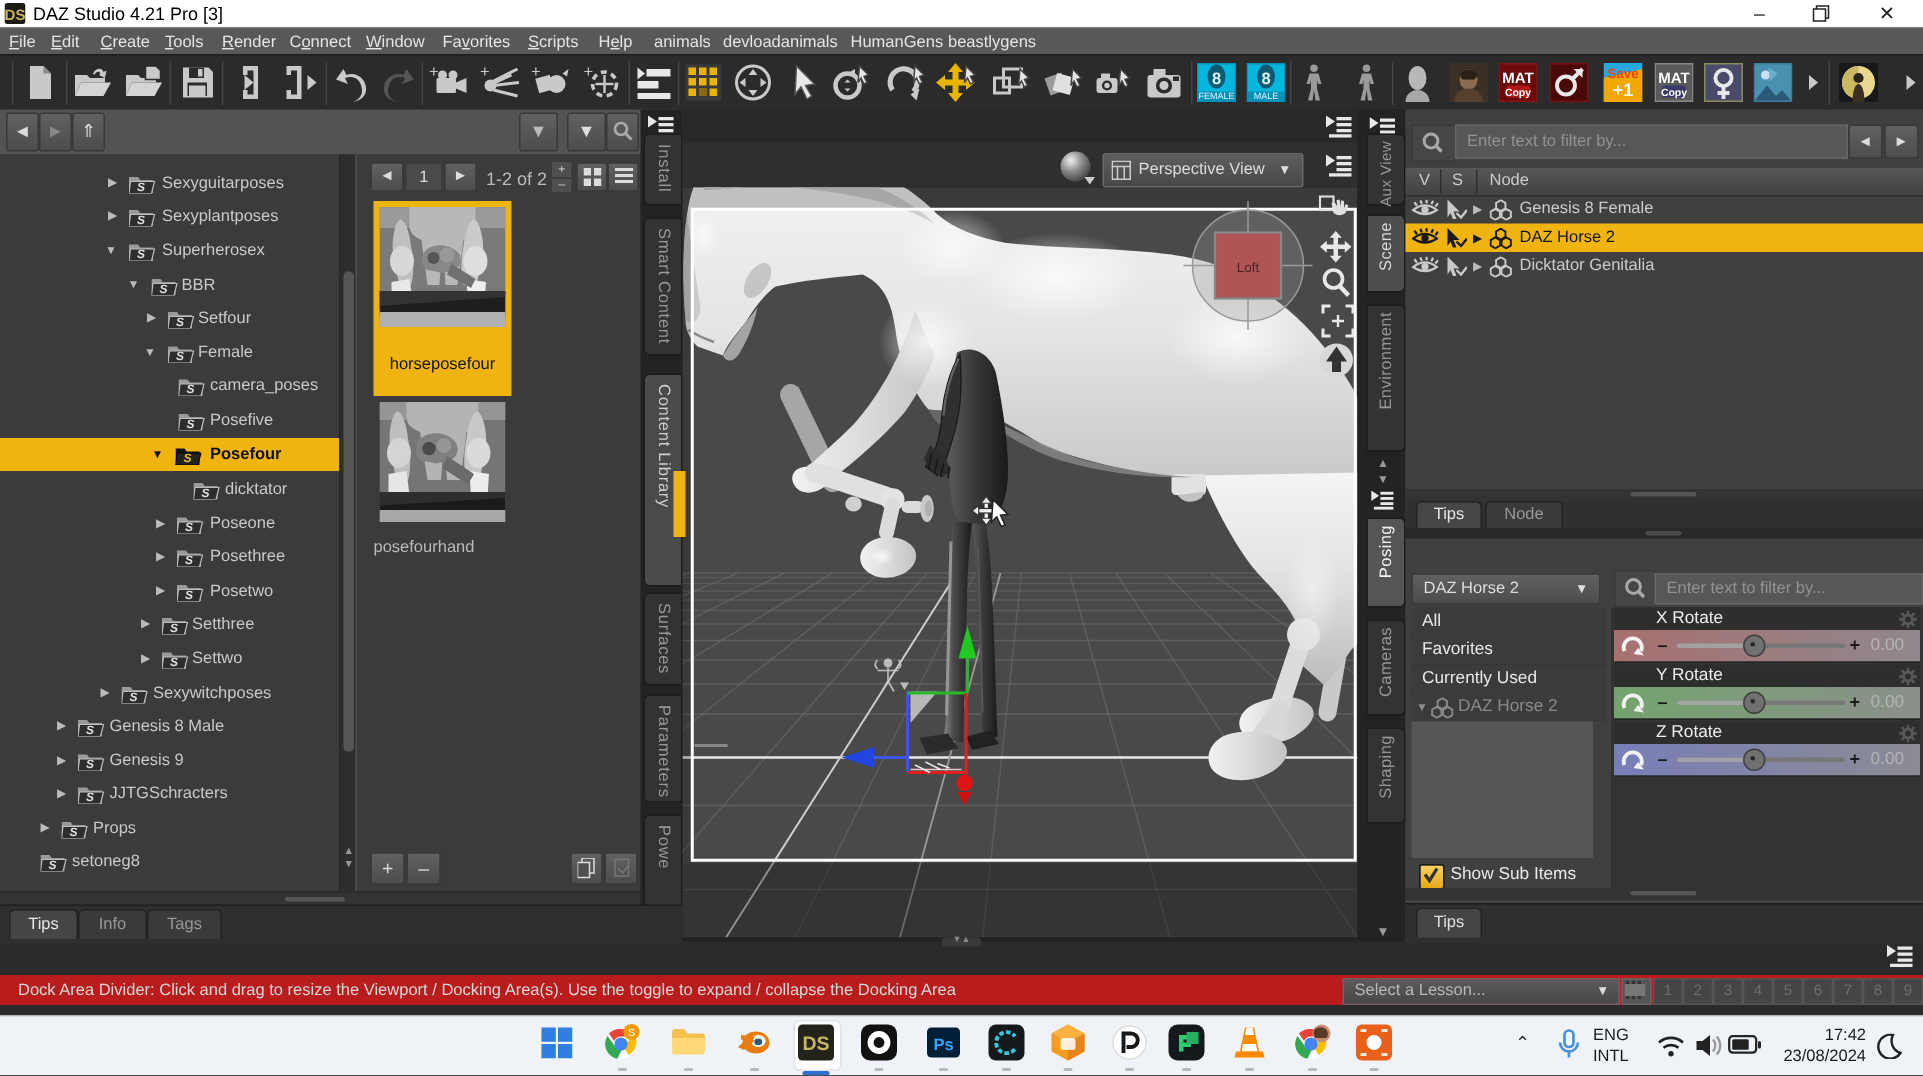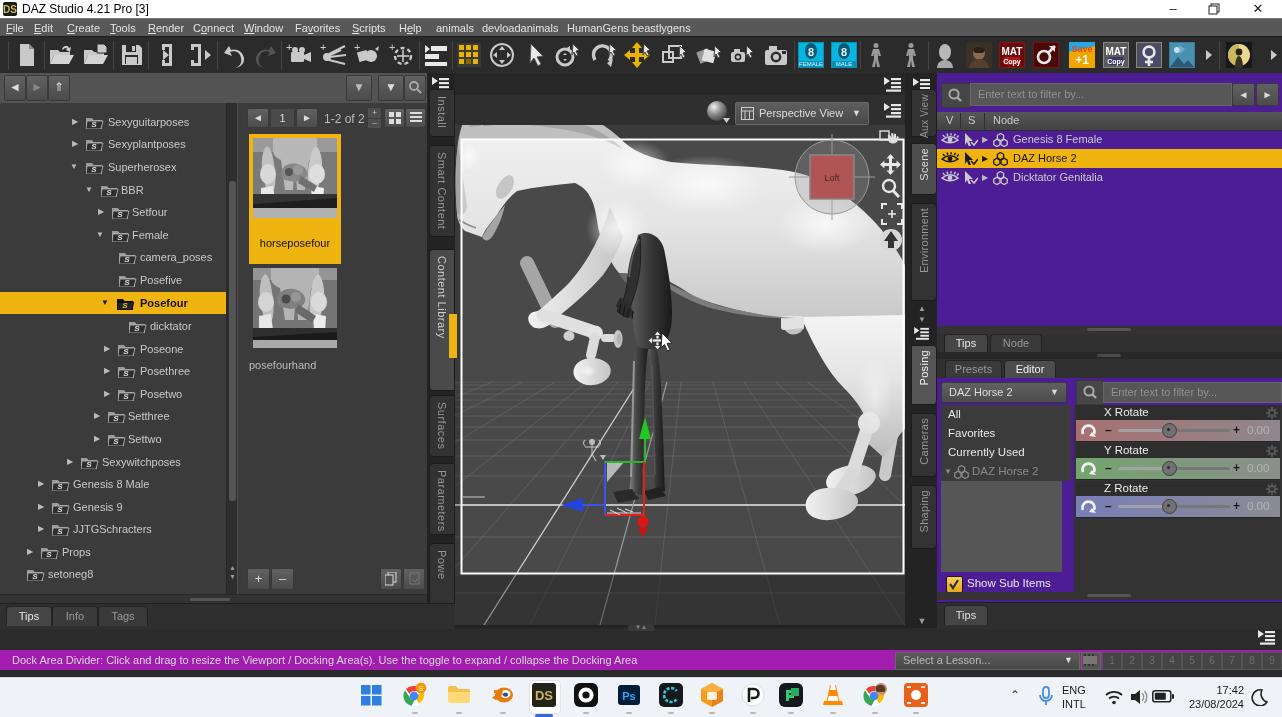--- a/index.html
+++ b/index.html
@@ -30,24 +30,24 @@
 #thumbs{left:237px;top:103px;width:190px;height:491px;background:#3b3b3b;border-left:1px solid #505050;}
 #ltabs{left:427px;top:73px;width:28px;height:555px;background:#232323;}
 .vtab{position:absolute;left:2px;width:24px;background:#333;border:1px solid #1c1c1c;border-radius:4px 0 0 4px;color:#979797;font-size:11px;}
 .vtab span{writing-mode:vertical-rl;display:block;margin:auto;padding-top:6px;letter-spacing:0.5px;}
 .vtabR{position:absolute;left:2px;width:24px;background:#333;border:1px solid #1c1c1c;border-radius:0 4px 4px 0;color:#979797;font-size:11px;}
 .vtabR span{writing-mode:vertical-rl;transform:rotate(180deg);display:block;margin:auto;padding-bottom:4px;letter-spacing:0.3px;white-space:nowrap;overflow:hidden;}
 
 .htab{position:absolute;font-size:11px;color:#999;background:#3a3a3a;border:1px solid #222;border-bottom:none;border-radius:4px 4px 0 0;text-align:center;}
 
 #rtabs{left:905px;top:73px;width:32px;height:555px;background:#232323;}
-#rpanel{left:937px;top:73px;width:345px;height:555px;background:#4c1d95;}
+#rpanel{left:937px;top:73px;width:345px;height:555px;background:#404040;}
 
 #anibar{left:0;top:628px;width:1282px;height:22px;background:#262626;}
-#status{left:0;top:650px;width:1282px;height:20px;background:#a21caf;color:#d8d8d8;font-size:11px;line-height:20px;}
+#status{left:0;top:650px;width:1282px;height:20px;background:#b91c1c;color:#d8d8d8;font-size:11px;line-height:20px;}
 #taskbar{left:0;top:677px;width:1282px;height:40px;background:#eff2f7;border-top:1px solid #d8dbe0;}
 .tico{position:absolute;top:4px;width:26px;height:26px;}
 .tdash{position:absolute;top:34px;width:6px;height:2px;background:#b8b8b8;border-radius:1px;}
 </style>
 </head>
 <body>
 <div id="root">
 
 <div id="title" class="abs">
   <svg class="abs" style="left:3px;top:2px" width="14" height="14">
@@ -1098,24 +1098,20 @@
         <div class="abs" style="left:150px;top:2px;width:44px;height:3px;background:#555;border-radius:2px"></div>
       </div>
   <div class="abs" style="left:0;top:261px;width:345px;height:18px;background:#303030">
     <div class="htab" style="left:7px;top:0px;width:42px;height:17px;line-height:17px;background:#464646;color:#e8e8e8">Tips</div>
     <div class="htab" style="left:53px;top:0px;width:50px;height:17px;line-height:17px">Node</div>
   </div>
   <div class="abs" style="left:0;top:279px;width:345px;height:7px;background:#282828">
         <div class="abs" style="left:160px;top:2px;width:24px;height:3px;background:#4a4a4a;border-radius:2px"></div>
       </div>
 
-  <div class="abs" style="left:0;top:286px;width:345px;height:19px;background:#303030">
-    <div class="htab" style="left:8px;top:1px;width:55px;height:17px;line-height:17px">Presets</div>
-    <div class="htab" style="left:67px;top:1px;width:50px;height:17px;line-height:17px;background:#4c4c4c;color:#f0f0f0">Editor</div>
-  </div>
 
   <div class="abs" style="left:4px;top:309px;width:124px;height:19px;background:linear-gradient(#616161,#4c4c4c);border:1px solid #393939;border-radius:2px;color:#ddd;font-size:11px;line-height:19px"><span style="padding-left:7px">DAZ Horse 2</span><span class="abs" style="right:7px;font-size:9px">▼</span></div>
   <div class="abs" style="left:139px;top:307px;width:26px;height:23px;background:#464646;border:1px solid #393939"><svg width="16" height="16" style="margin:3px 0 0 5px" viewBox="0 0 16 16">
           <circle cx="7" cy="7" r="4.6" fill="none" stroke="#a8a8a8" stroke-width="2"></circle>
           <line x1="10.4" y1="10.4" x2="14" y2="14" stroke="#a8a8a8" stroke-width="2.4"></line>
         </svg></div>
   <div class="abs" style="left:166px;top:309px;width:170px;height:19px;background:#575757;border:1px solid #666;color:#929292;font-size:11px;line-height:19px;padding-left:7px">Enter text to filter by...</div>
 
   <div class="abs" style="left:4px;top:332px;width:130px;height:19px;background:#3b3b3b;border-bottom:1px solid #2b2b2b;color:#e8e8e8;font-size:11.5px;line-height:19px"><span style="padding-left:7px">All</span></div>
   <div class="abs" style="left:4px;top:351px;width:130px;height:19px;background:#3b3b3b;border-bottom:1px solid #2b2b2b;color:#e8e8e8;font-size:11.5px;line-height:19px"><span style="padding-left:7px">Favorites</span></div>

